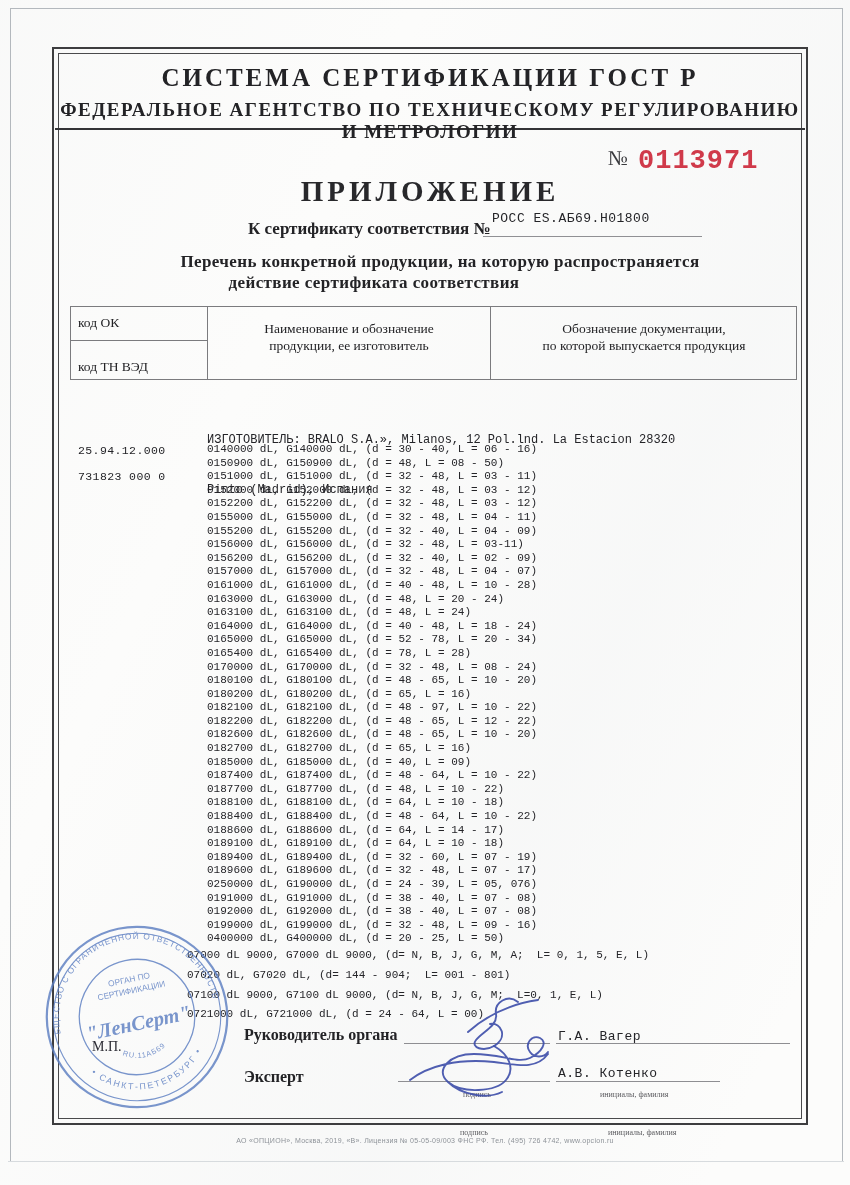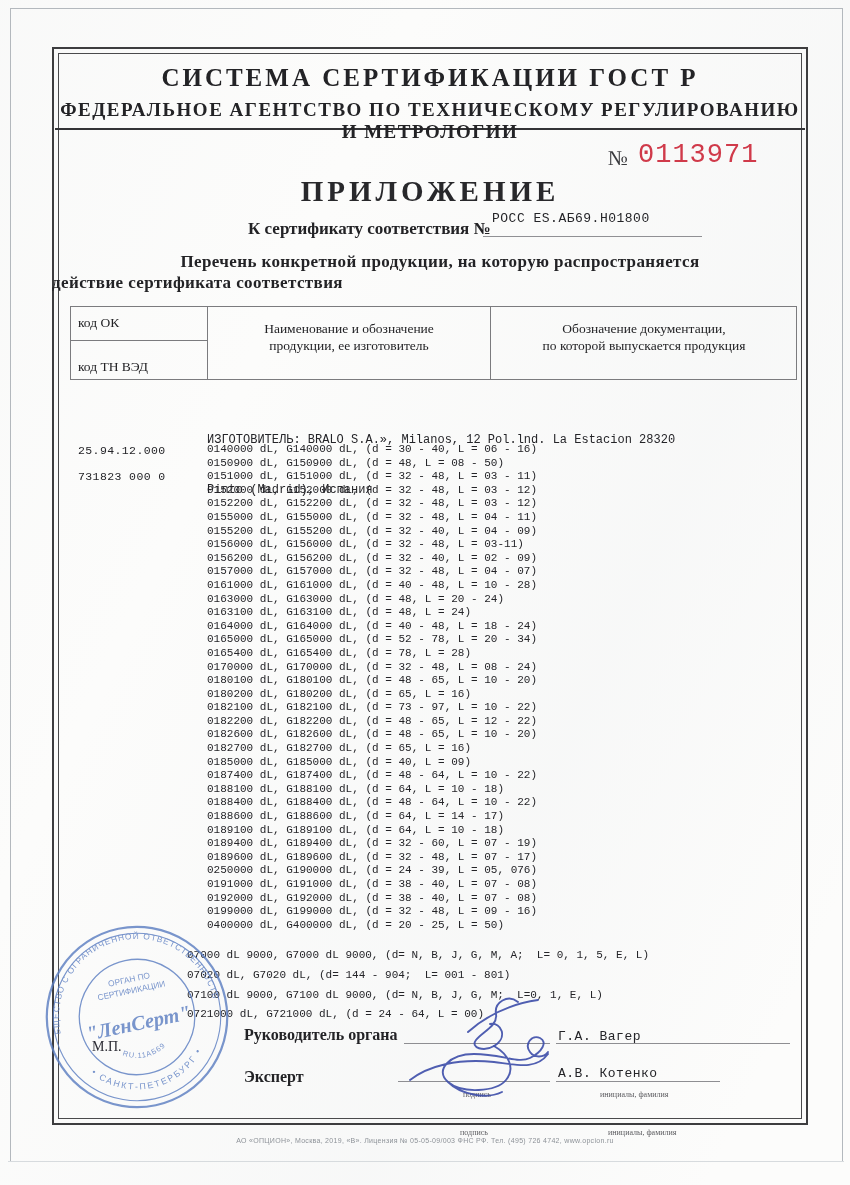--- a/index.html
+++ b/index.html
@@ -29,36 +29,36 @@
   .title-system {
     left:52px; top:64px; width:756px; text-align:center;
     font-size:25px; font-weight:bold; letter-spacing:3px; color:#232326;
   }
   .title-agency {
     left:52px; top:99px; width:756px; text-align:center;
     font-size:19px; font-weight:bold; letter-spacing:1.5px; color:#232326;
   }
   .doc-no-prefix { left:608px; top:146px; font-size:21px; color:#3a3a3e; }
   .doc-no-value {
-    left:638px; top:140px;
+    left:638px; top:146px;
     font-family:"Liberation Mono", monospace;
-    font-size:27px; font-weight:400; letter-spacing:1px; color:var(--accent-red,#d03a4a);text-align:center;
+    font-size:27px; font-weight:700; letter-spacing:1px; color:var(--accent-red,#d03a4a);text-align:center;
   }
   .appendix-title {
     left:52px; top:175px; width:756px; text-align:center;
     font-size:29px; font-weight:bold; letter-spacing:4px; color:#28282b;
   }
   .cert-label { left:248px; top:219px; font-size:17px; font-weight:bold; color:#232326; }
   .cert-value {
     left:492px; top:211px;
     font-family:"Liberation Mono", monospace; font-size:13px; letter-spacing:.5px; color:#2a2a2e;
   }
   .cert-underline { left:483px; top:236px; width:219px; height:1px; background:#909094; }
   .purpose-1 { left:52px; top:252px; width:756px; text-align:center; font-size:17px; font-weight:bold; letter-spacing:.4px; color:#232326;padding-left:20px; }
-  .purpose-2 { left:52px; top:273px; width:644px; font-size:17px; font-weight:bold; letter-spacing:.4px; color:#232326; }
+  .purpose-2 { left:52px; top:273px; width:644px; text-align:center; font-size:17px; font-weight:bold; letter-spacing:.4px; color:#232326; }
 
   
   .tbl { left:70px; top:306px; width:727px; height:74px; border:1px solid #7b7b7e; }
   .tbl-v1 { left:207px; top:306px; width:1px; height:74px; background:#7b7b7e; }
   .tbl-v2 { left:490px; top:306px; width:1px; height:74px; background:#7b7b7e; }
   .tbl-h1 { left:70px; top:340px; width:137px; height:1px; background:#7b7b7e; }
   .cell-ok   { left:78px; top:315px; font-size:13.5px; color:#232326; }
   .cell-tnved{ left:78px; top:352px; font-size:13.5px; color:#232326;margin-top:7px; }
   .cell-mid  { left:208px; top:320px; width:282px; text-align:center; font-size:13.5px; line-height:17px; color:#232326; }
   .cell-right{ left:491px; top:320px; width:306px; text-align:center; font-size:13.5px; line-height:17px; color:#232326; }
@@ -167,26 +167,27 @@
     <div class="product-line">0157000 dL, G157000 dL, (d = 32 - 48, L = 04 - 07)</div>
     <div class="product-line">0161000 dL, G161000 dL, (d = 40 - 48, L = 10 - 28)</div>
     <div class="product-line">0163000 dL, G163000 dL, (d = 48, L = 20 - 24)</div>
     <div class="product-line">0163100 dL, G163100 dL, (d = 48, L = 24)</div>
     <div class="product-line">0164000 dL, G164000 dL, (d = 40 - 48, L = 18 - 24)</div>
     <div class="product-line">0165000 dL, G165000 dL, (d = 52 - 78, L = 20 - 34)</div>
     <div class="product-line">0165400 dL, G165400 dL, (d = 78, L = 28)</div>
     <div class="product-line">0170000 dL, G170000 dL, (d = 32 - 48, L = 08 - 24)</div>
     <div class="product-line">0180100 dL, G180100 dL, (d = 48 - 65, L = 10 - 20)</div>
     <div class="product-line">0180200 dL, G180200 dL, (d = 65, L = 16)</div>
-    <div class="product-line">0182100 dL, G182100 dL, (d = 73 - 97, L = 10 - 22)</div>
+    <div class="product-line">0182100 dL, G182100 dL, (d = 48 - 97, L = 10 - 22)</div>
     <div class="product-line">0182200 dL, G182200 dL, (d = 48 - 65, L = 12 - 22)</div>
     <div class="product-line">0182600 dL, G182600 dL, (d = 48 - 65, L = 10 - 20)</div>
     <div class="product-line">0182700 dL, G182700 dL, (d = 65, L = 16)</div>
     <div class="product-line">0185000 dL, G185000 dL, (d = 40, L = 09)</div>
     <div class="product-line">0187400 dL, G187400 dL, (d = 48 - 64, L = 10 - 22)</div>
+    <div class="product-line">0187700 dL, G187700 dL, (d = 48, L = 10 - 22)</div>
     <div class="product-line">0188100 dL, G188100 dL, (d = 64, L = 10 - 18)</div>
     <div class="product-line">0188400 dL, G188400 dL, (d = 48 - 64, L = 10 - 22)</div>
     <div class="product-line">0188600 dL, G188600 dL, (d = 64, L = 14 - 17)</div>
     <div class="product-line">0189100 dL, G189100 dL, (d = 64, L = 10 - 18)</div>
     <div class="product-line">0189400 dL, G189400 dL, (d = 32 - 60, L = 07 - 19)</div>
     <div class="product-line">0189600 dL, G189600 dL, (d = 32 - 48, L = 07 - 17)</div>
     <div class="product-line">0250000 dL, G190000 dL, (d = 24 - 39, L = 05, 076)</div>
     <div class="product-line">0191000 dL, G191000 dL, (d = 38 - 40, L = 07 - 08)</div>
     <div class="product-line">0192000 dL, G192000 dL, (d = 38 - 40, L = 07 - 08)</div>
     <div class="product-line">0199000 dL, G199000 dL, (d = 32 - 48, L = 09 - 16)</div>

